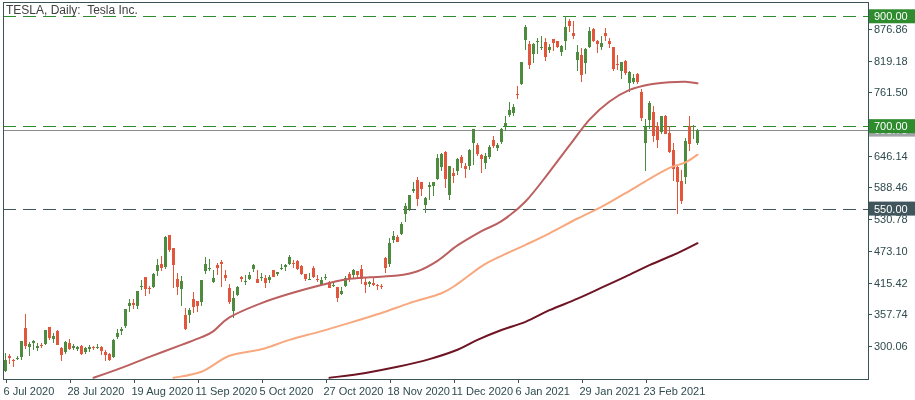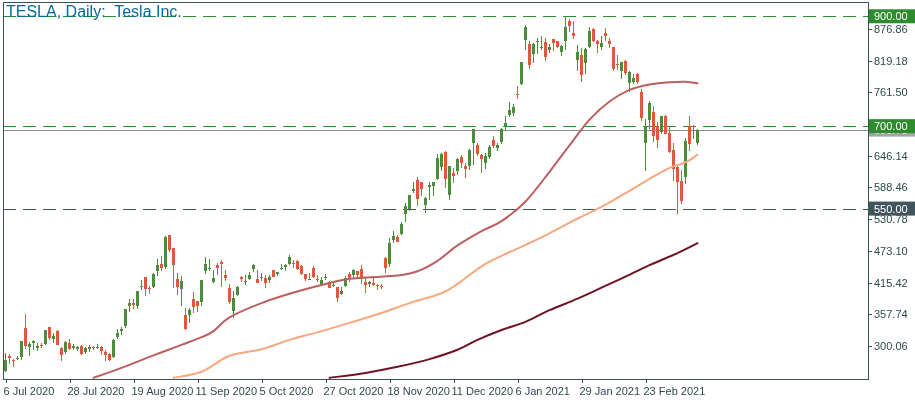--- a/index.html
+++ b/index.html
@@ -1,19 +1,19 @@
 <!DOCTYPE html>
 <html><head>
 <meta charset="utf-8">
 <style>
   html,body{margin:0;padding:0;background:#fff;}
   #stage{position:relative;width:915px;height:400px;background:#fff;overflow:hidden;
          font-family:"Liberation Sans",sans-serif;}
   #chart-svg{position:absolute;left:0;top:0;}
-  #title{position:absolute;left:6px;top:3px;font-size:16px;color:#0369a1;
+  #title{position:absolute;left:6px;top:3px;font-size:12px;color:#404040;
          white-space:pre;letter-spacing:0px;z-index:5;}
 </style>
 </head>
 <body>
 
 <div id="stage">
   <span id="title">TESLA, Daily:  Tesla Inc.</span>
   <svg id="chart-svg" width="915" height="400">
       <defs>
         <clipPath id="plot">

